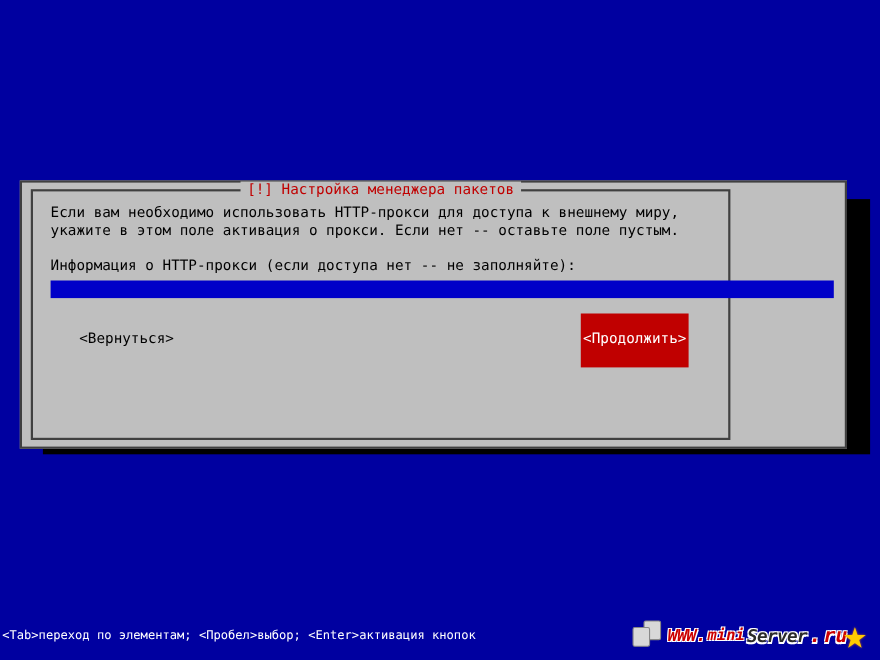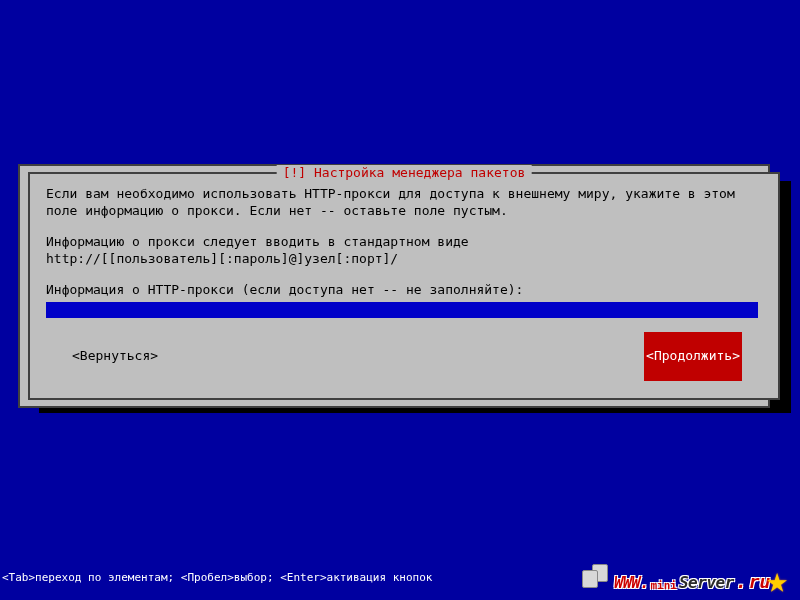--- a/index.html
+++ b/index.html
@@ -26,21 +26,21 @@
       left: 18px;
       width: 752px;
       height: 244px;
       background: #BFBFBF;
       border: 2px solid #404040;
     }
     .dialog {
       position: absolute;
       top: 172px;
       left: 28px;
-      width: 752px;
+      width: 636px;
       height: 228px;
       background: #BFBFBF;
       border: 2px solid #404040;
     }
     .dialog-title {
       position: absolute;
       top: -9px;
       left: 50%;
       transform: translateX(-50%);
       background: #BFBFBF;
@@ -87,21 +87,21 @@
       left: 2px;
       bottom: 16px;
       color: #FFFFFF;
       font-size: 11px;
     }
     .watermark {
       position: absolute;
       right: 12px;
       bottom: 8px;
       display: flex;
-      align-items: flex-end;
+      align-items: center;
       gap: 2px;
     }
     .server-icon {
       width: 30px;
       height: 28px;
       position: relative;
     }
     .server-box {
       position: absolute;
       width: 16px;
@@ -116,21 +116,22 @@
       color: #CC0000;
       font-weight: bold;
       font-style: italic;
       font-size: 15px;
       text-shadow: 1px 1px 0 #fff, -1px -1px 0 #fff, 1px -1px 0 #fff, -1px 1px 0 #fff;
       letter-spacing: -0.5px;
     }
     .wm-mini {
       color: #CC0000;
       font-weight: bold;
-      font-size: 11px;
+      font-style: italic;
+      font-size: 14px;
       text-shadow: 1px 1px 0 #fff, -1px -1px 0 #fff, 1px -1px 0 #fff, -1px 1px 0 #fff;
     }
     .wm-server {
       color: #2a2a2a;
       font-weight: bold;
       font-style: italic;
       font-size: 16px;
       text-shadow: 1px 1px 0 #fff, -1px -1px 0 #fff, 1px -1px 0 #fff, -1px 1px 0 #fff;
       letter-spacing: -0.5px;
     }
@@ -151,25 +152,21 @@
   </style>
 </head>
 <body>
 
 <div class="dialog-shadow"></div>
 <div class="dialog-back"></div>
 
 <div class="dialog">
   <div class="dialog-title">[!] Настройка менеджера пакетов</div>
   <div class="dialog-content">
-    <div class="para">Если вам необходимо использовать HTTP-прокси для доступа к внешнему миру, укажите в этом поле информацию о прокси. Если нет -- оставьте поле пустым.</div>
-    <div class="para">
-      <div>Информацию о прокси следует вводить в стандартном виде</div>
-      <div>http://[[пользователь][:пароль]@]узел[:порт]/</div>
-    </div>
+    <div class="para">Если вам необходимо использовать HTTP-прокси для доступа к внешнему миру, укажите в этом поле активация о прокси. Если нет -- оставьте поле пустым.</div>
     <div>Информация о HTTP-прокси (если доступа нет -- не заполняйте):</div>
     <input class="input-field" type="text" value="" style="">
     <div class="buttons-row">
       <span class="back-btn">&lt;Вернуться&gt;</span>
       <span class="continue-btn">&lt;Продолжить&gt;</span>
     </div>
   </div>
 </div>
 
 <div class="bottom-hint">&lt;Tab&gt;переход по элементам; &lt;Пробел&gt;выбор; &lt;Enter&gt;активация кнопок</div>

